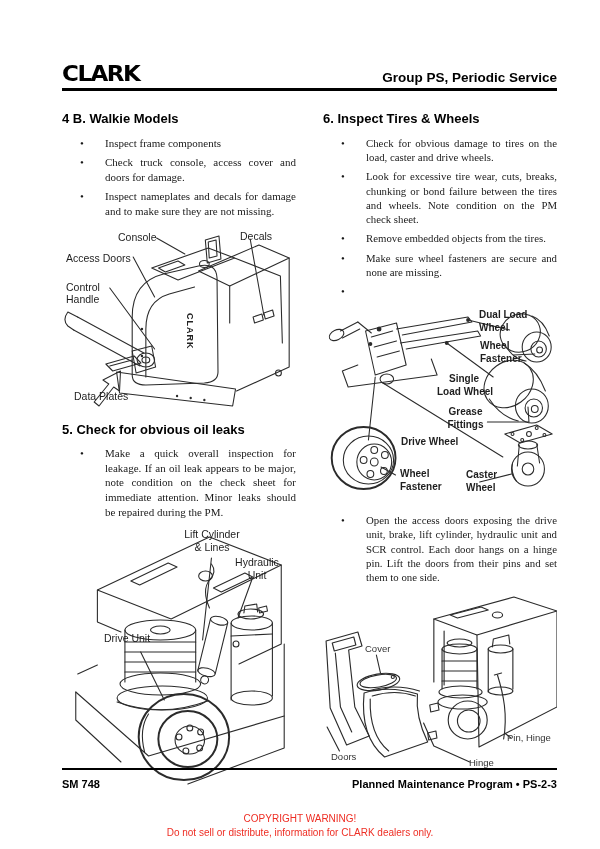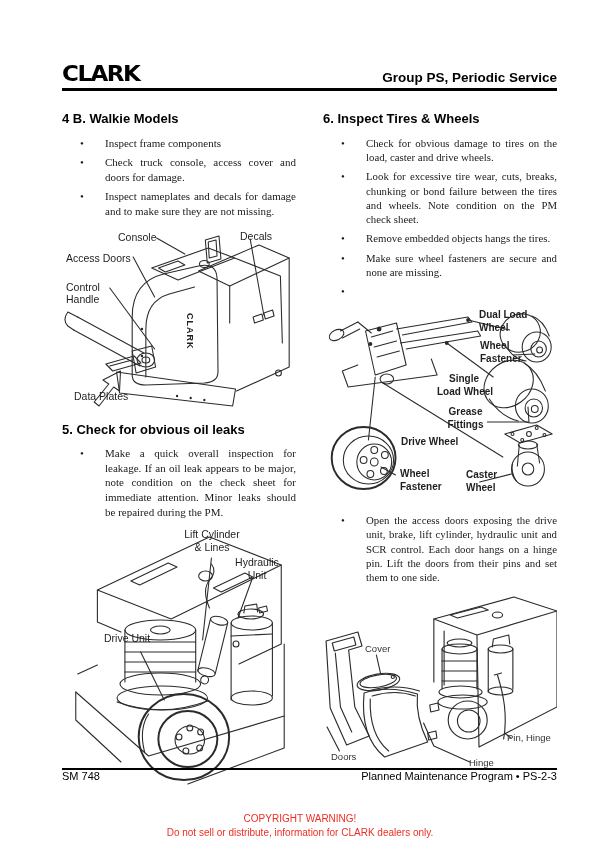--- a/index.html
+++ b/index.html
@@ -56,23 +56,23 @@
   .t-center { text-align:center; }
 
   #fig-walkie { height:186px; margin:6px 0 0 0; }
   #fig-oil    { height:265px; margin:4px 0 0 0; }
   #fig-wheels { height:210px; margin:2px 0 0 0; }
   #fig-doors  { height:195px; margin:2px 0 0 0; }
   .sec-5 h2 { margin-top:12px; }
   .sec-7 h2 { margin-top:4px; }
 
   
-  .footer { position:absolute; left:62px; right:43px; top:768px; border-top:2.5px solid #000; padding-top:0;
+  .footer { position:absolute; left:62px; right:43px; top:768px; border-top:2.5px solid #000; padding-top:8px;
             display:flex; justify-content:space-between;
-            font-family:"Liberation Sans", sans-serif; font-weight:normal; font-size:11px; color:#000; }
+            font-family:"Liberation Sans", sans-serif; font-weight:bold; font-size:11px; color:#000; }
   .copyright { position:absolute; left:0; right:0; top:812px; text-align:center;
                font-family:"Liberation Sans", sans-serif; font-size:10px; line-height:1.4; color:#ee2e24; }
 </style>
 </head>
 <body>
 
 <div class="page">
 
   <div class="header">
     <div class="logo">CLARK</div>
@@ -243,21 +243,21 @@
           <div class="bullet">
             <span class="dot"></span>
             <span class="btext">Check for obvious damage to tires on the load, caster and drive wheels.</span>
           </div>
           <div class="bullet">
             <span class="dot"></span>
             <span class="btext">Look for excessive tire wear, cuts, breaks, chunking or bond failure between the tires and wheels. Note condition on the PM check sheet.</span>
           </div>
           <div class="bullet">
             <span class="dot"></span>
-            <span class="btext">Remove embedded objects hangs the tires.</span>
+            <span class="btext">Remove embedded objects from the tires.</span>
           </div>
           <div class="bullet">
             <span class="dot"></span>
             <span class="btext">Make sure wheel fasteners are secure and none are missing.</span>
           </div>
           <div class="bullet">
             <span class="dot"></span>
           </div>
         </div>
       </section>

